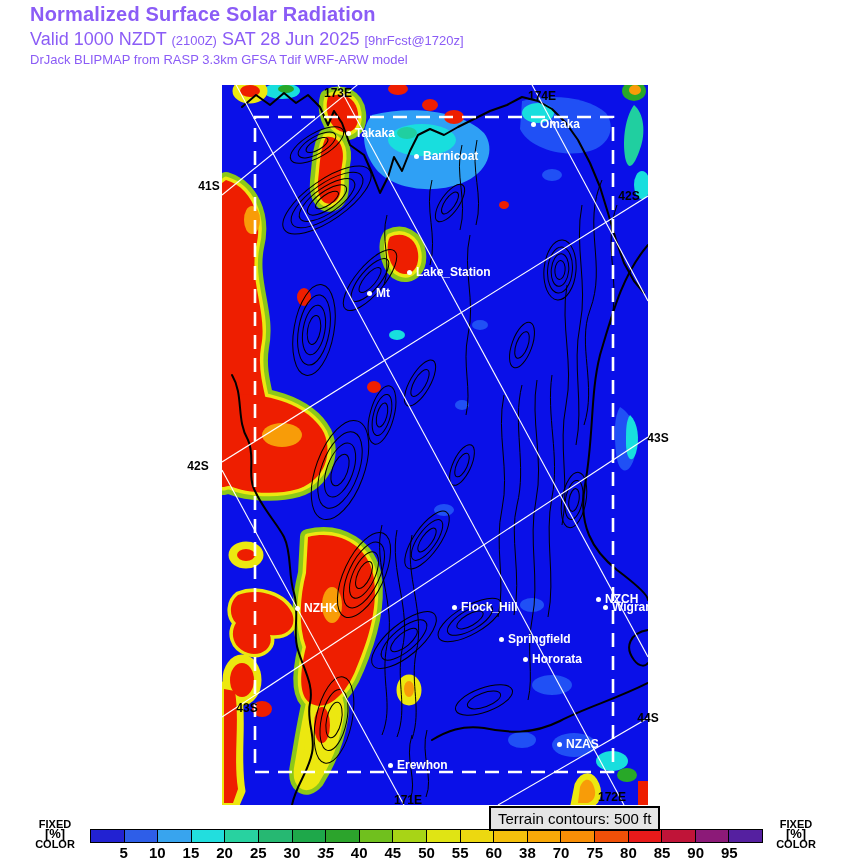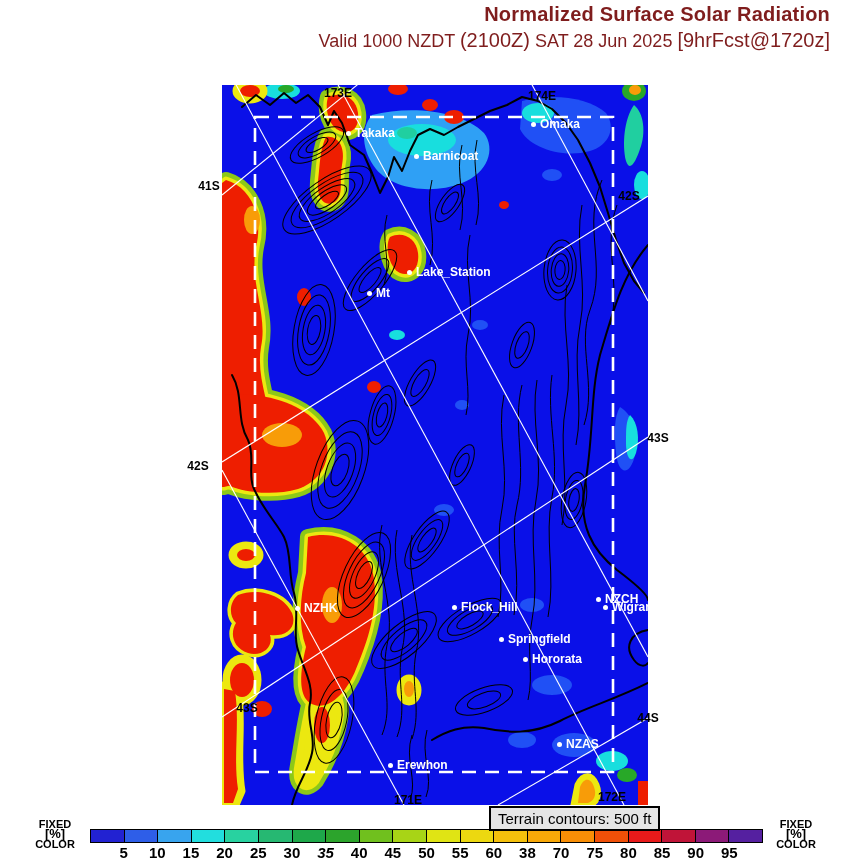--- a/index.html
+++ b/index.html
@@ -1,23 +1,23 @@
 <!DOCTYPE html>
 <html><head>
 <meta charset="utf-8">
 <style>
   html,body{margin:0;padding:0;background:#fff}
   body{width:850px;height:860px;font-family:"Liberation Sans",sans-serif;-webkit-font-smoothing:antialiased}
   .stage{position:relative;width:850px;height:860px;overflow:hidden;background:#fff}
 
   
-  .header{position:absolute;top:3px;left:30px;width:800px;text-align:right;color:#7f1d1d}
+  .header{position:absolute;top:3px;left:30px;width:800px;text-align:left;color:#8b5cf6}
   .h-title{font-size:20px;font-weight:bold;letter-spacing:.2px}
   .h-valid{font-size:18px;margin-top:3px}
-  .h-valid .small{font-size:20px}
+  .h-valid .small{font-size:13px}
   .h-model{font-size:13px;margin-top:2px}
 
   
   .map-frame{position:absolute;left:222px;top:85px;width:426px;height:720px;overflow:hidden;background:#0a10e8}
   .map-frame svg{position:absolute;left:0;top:0}
   .station{position:absolute;display:flex;align-items:center;gap:4px;transform:translateY(-50%);
            color:#fff;font-size:12px;font-weight:bold;white-space:nowrap;z-index:6}
   .station .dot{width:5px;height:5px;background:#fff;border-radius:50%;flex:0 0 auto}
   .gridlab{position:absolute;transform:translate(-50%,-50%);font-size:12px;font-weight:bold;
            color:#000;white-space:nowrap;z-index:5}
@@ -45,20 +45,21 @@
 <div class="stage">
 
   <div class="header">
     <div class="h-title">Normalized Surface Solar Radiation</div>
     <div class="h-valid">
       <span>Valid 1000 NZDT</span>
       <span class="small">(2100Z)</span>
       <span>SAT 28 Jun 2025</span>
       <span class="small">[9hrFcst@1720z]</span>
     </div>
+    <div class="h-model">DrJack BLIPMAP from RASP 3.3km GFSA Tdif WRF-ARW model</div>
   </div>
 
   <div class="map-frame">
     <svg width="426" height="720" viewBox="0 0 426 720" xmlns="http://www.w3.org/2000/svg">
 
       <rect x="0" y="0" width="426" height="720" fill="#0a10e8"></rect>
 
       <g>
         <path d="M150,30 C190,20 240,26 262,48 C274,64 266,88 240,98 C210,110 170,104 154,84 C140,66 138,44 150,30 Z" fill="#2fa0f5"></path>
         <ellipse cx="200" cy="55" rx="34" ry="16" fill="#18dede"></ellipse>

